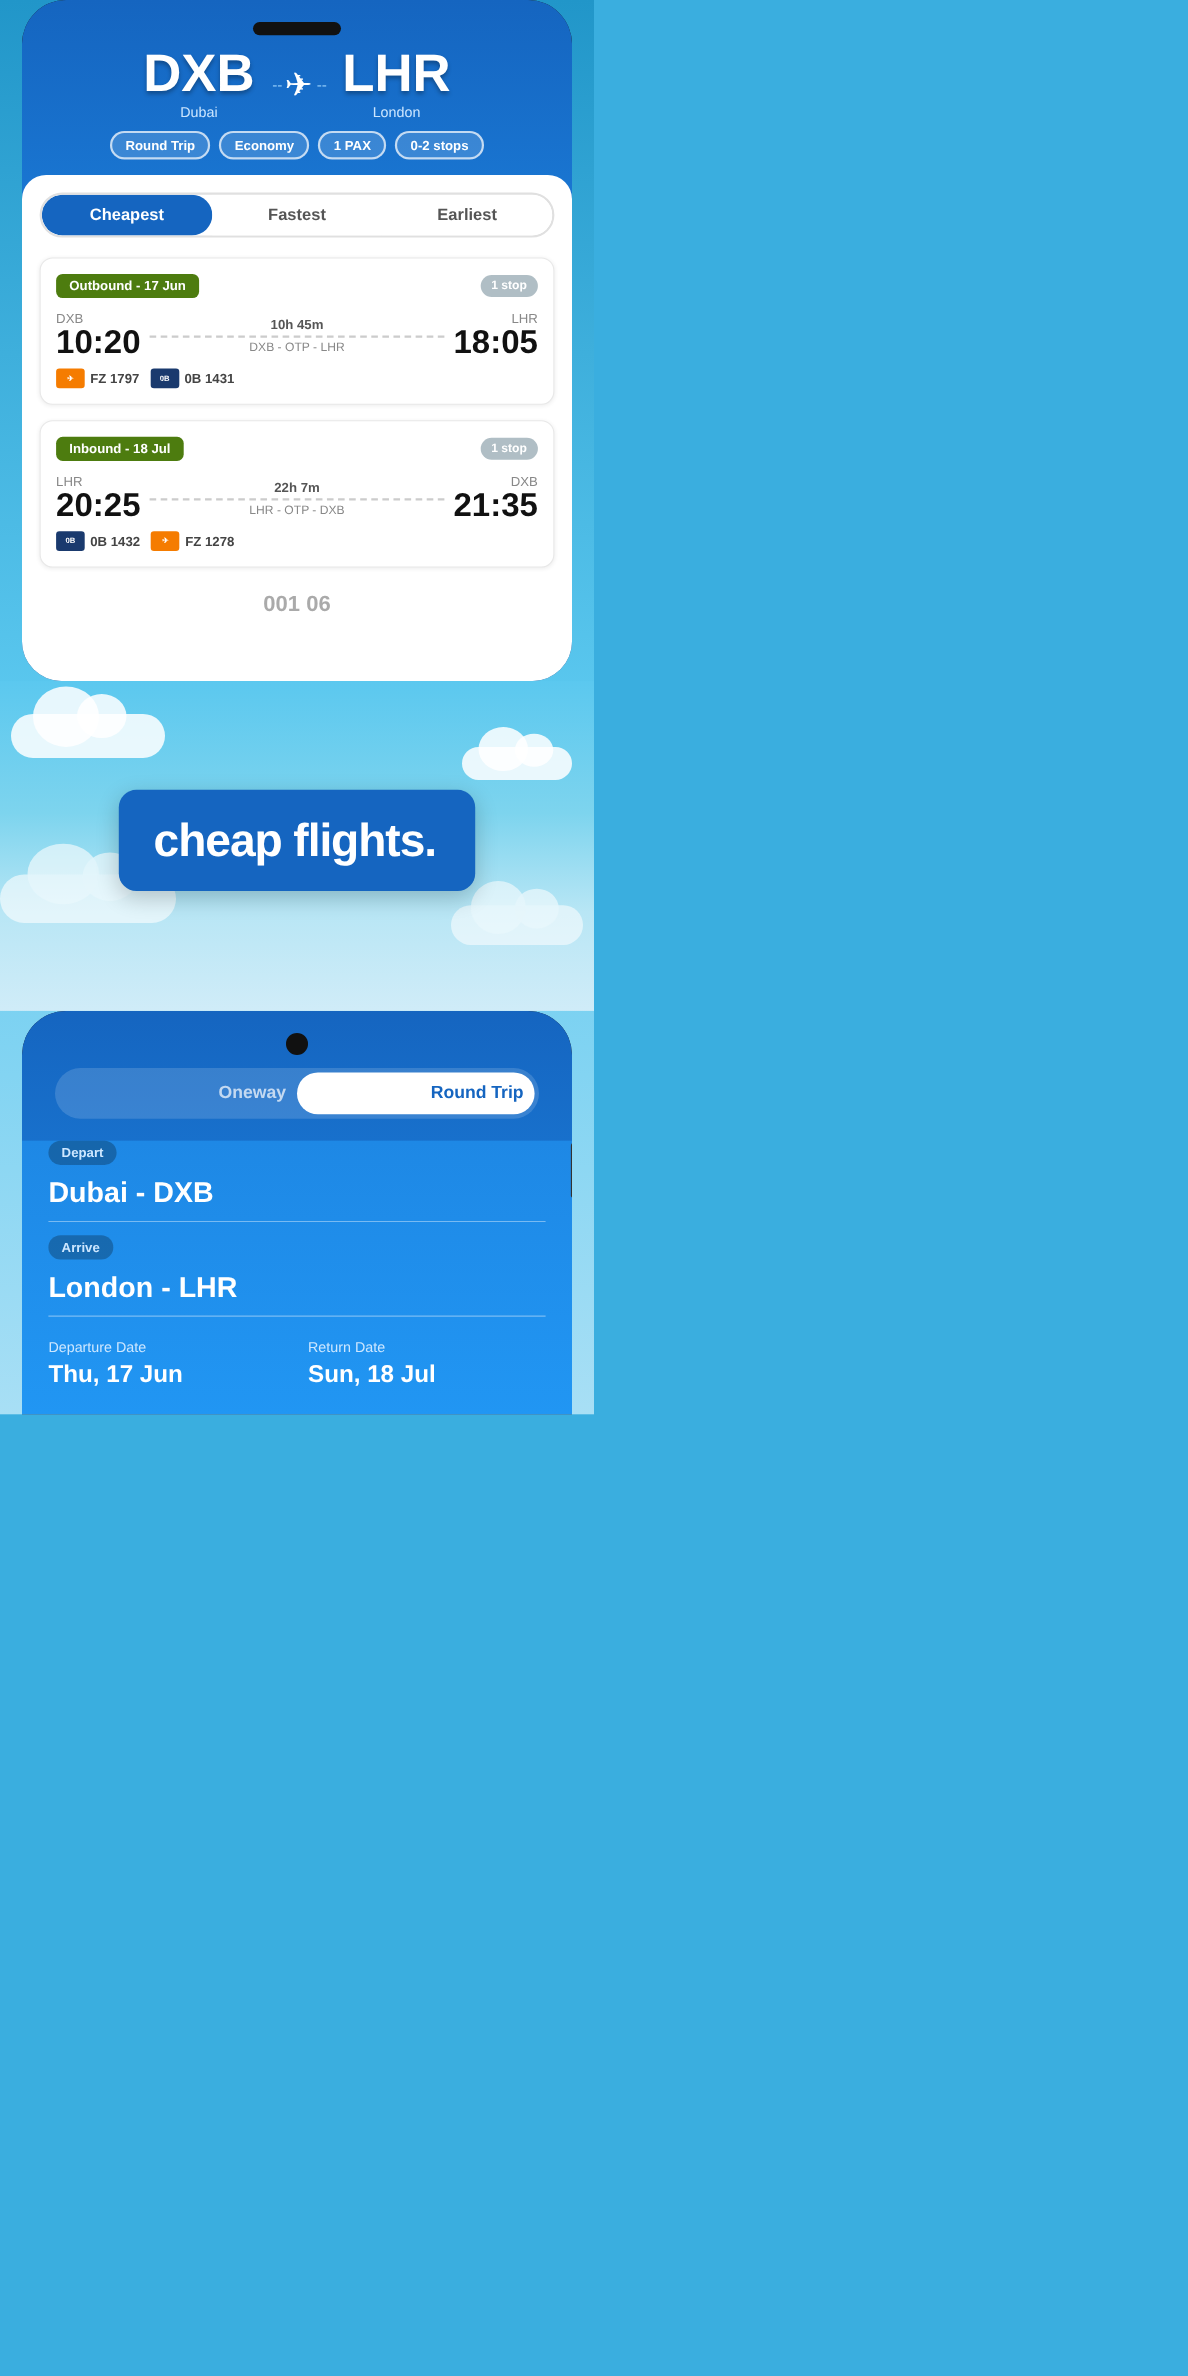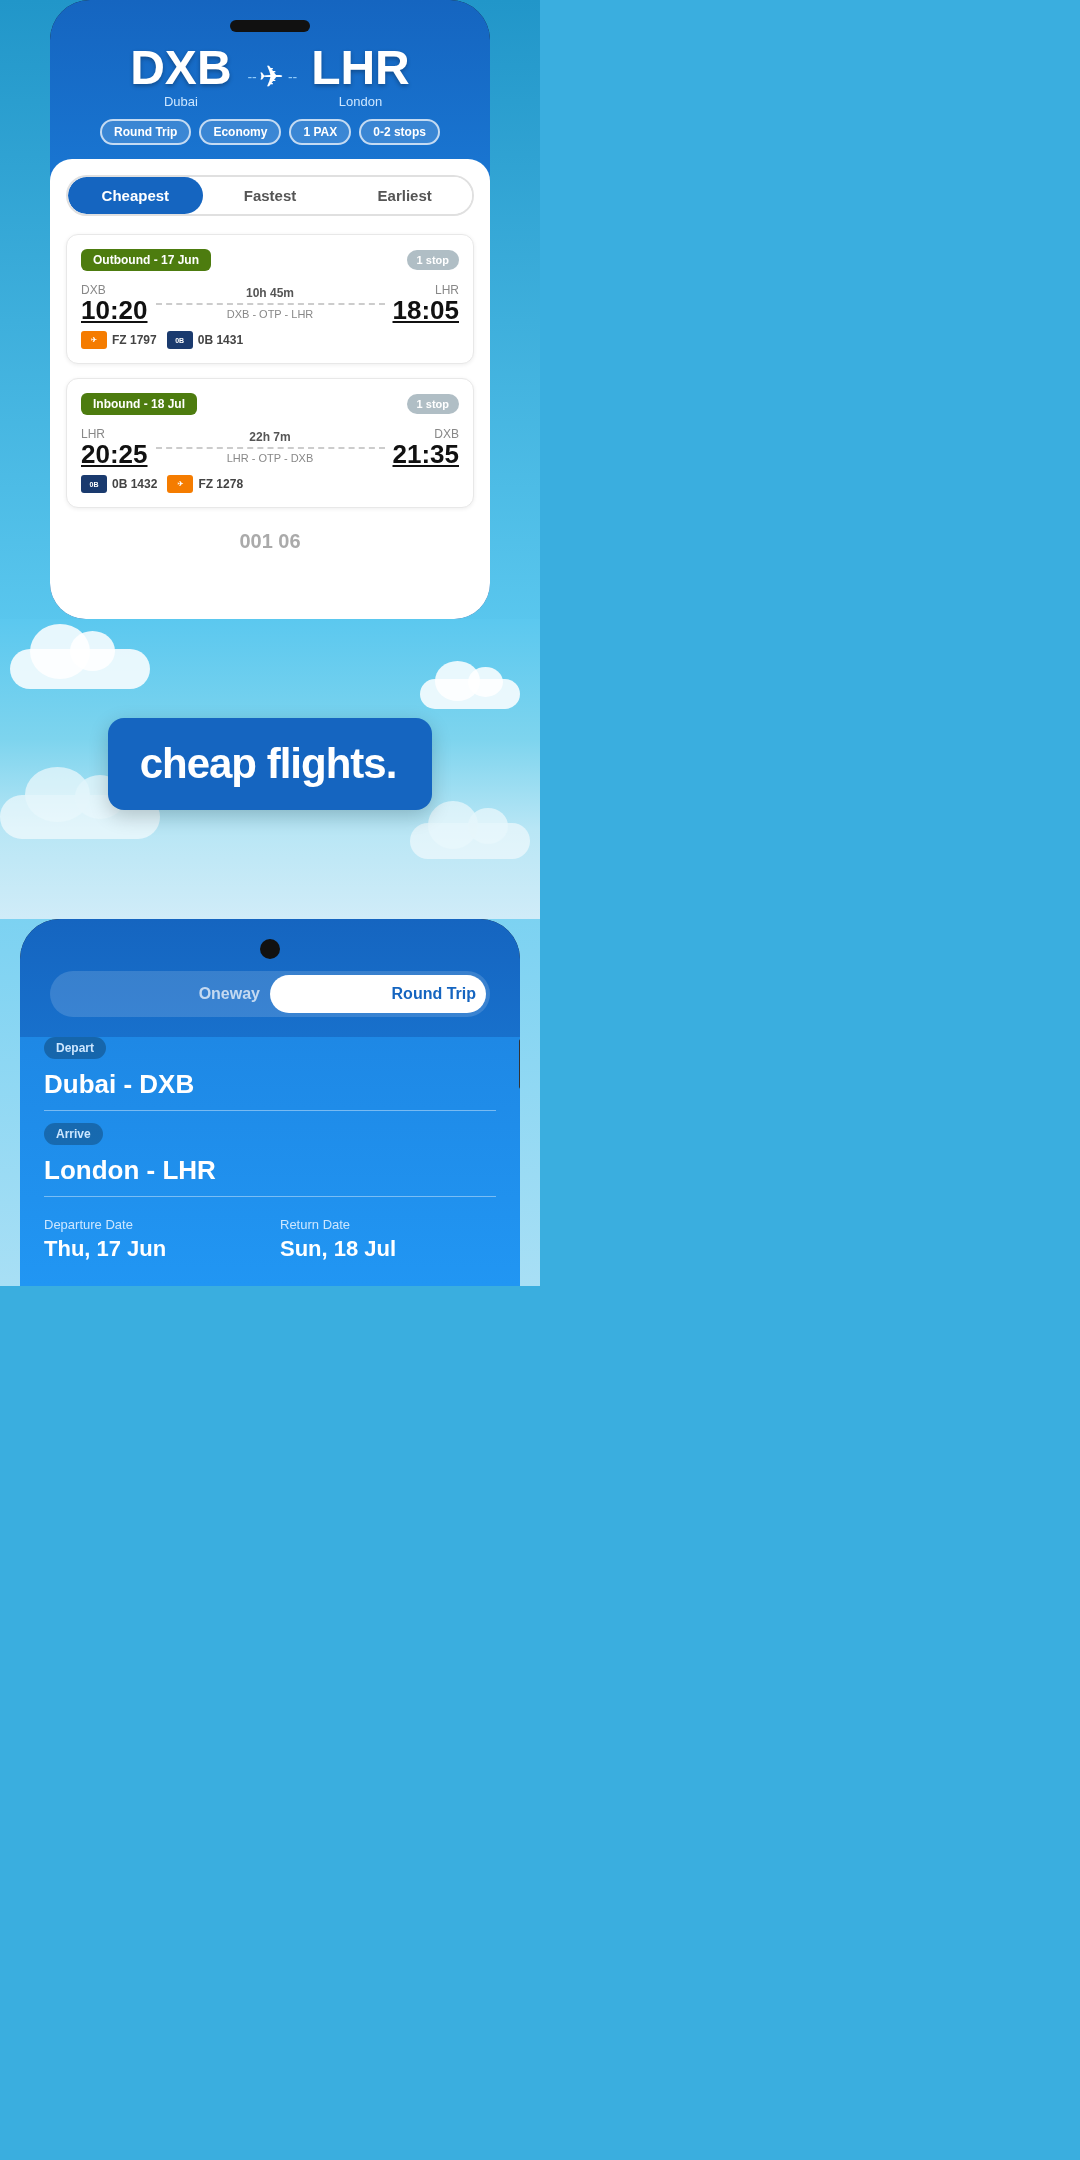--- a/index.html
+++ b/index.html
@@ -16,21 +16,21 @@
       background: linear-gradient(180deg, #2196c9 0%, #5bc8ef 50%, #a8dff5 100%);
       position: relative;
       padding: 0;
     }
 
     
     .phone-top {
       background: #1a1a2e;
       border-radius: 40px 40px 36px 36px;
       margin: 0 auto;
-      width: 440px;
+      width: 500px;
       overflow: hidden;
       position: relative;
       z-index: 2;
     }
 
     .phone-top-inner {
       background: linear-gradient(180deg, #1565c0 0%, #1e88e5 60%, #42a5f5 100%);
       border-radius: 38px 38px 0 0;
       padding: 14px 0 0 0;
     }
@@ -198,25 +198,24 @@
       margin-bottom: 8px;
     }
 
     .airport-label {
       color: #888;
       font-size: 12px;
       font-weight: 500;
     }
 
     .time-display {
-      font-size: 26px;
+      font-size: 30px;
       font-weight: 900;
       color: #111;
       line-height: 1;
-      text-decoration: underline;
     }
 
     .route-middle {
       flex: 1;
       text-align: center;
       padding: 0 8px;
     }
 
     .duration-text {
       color: #555;

